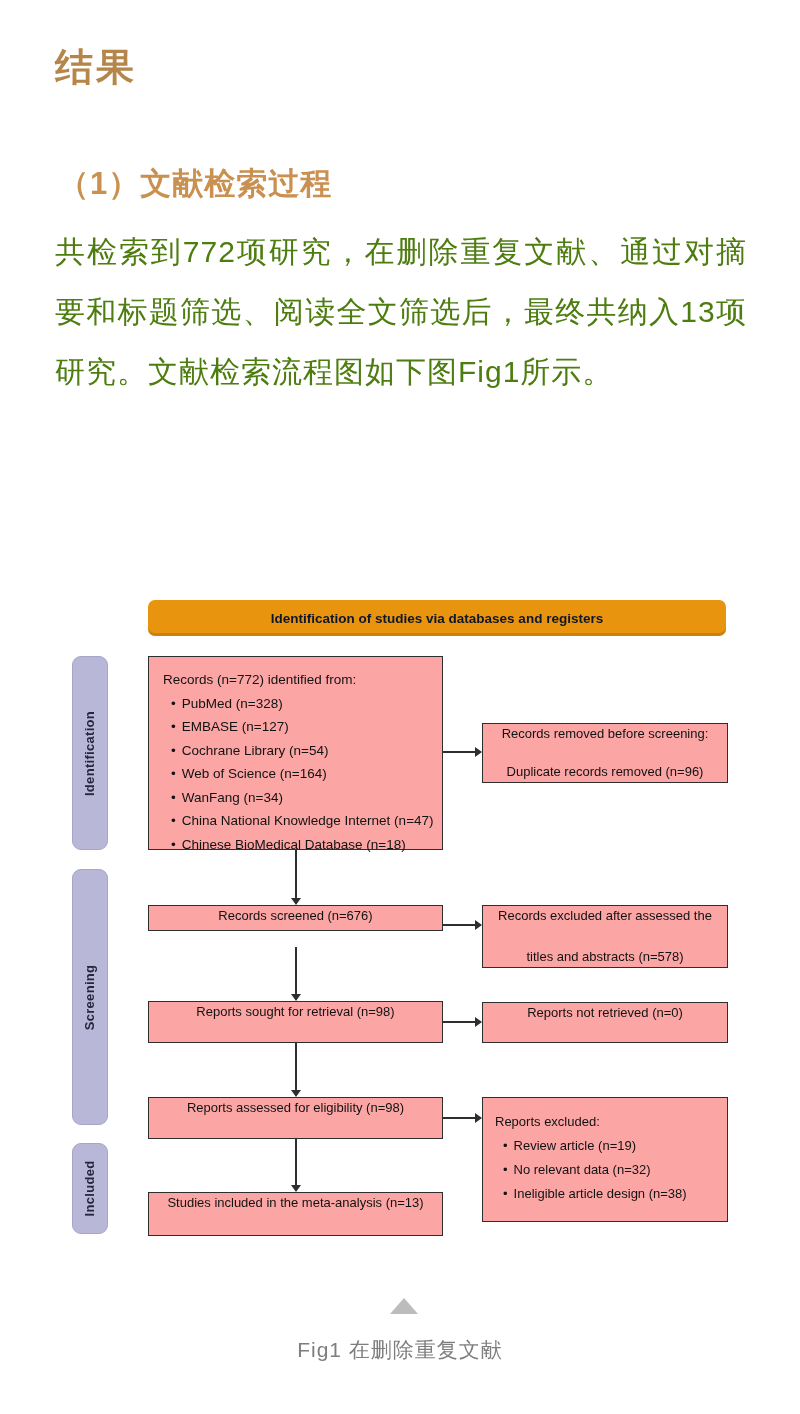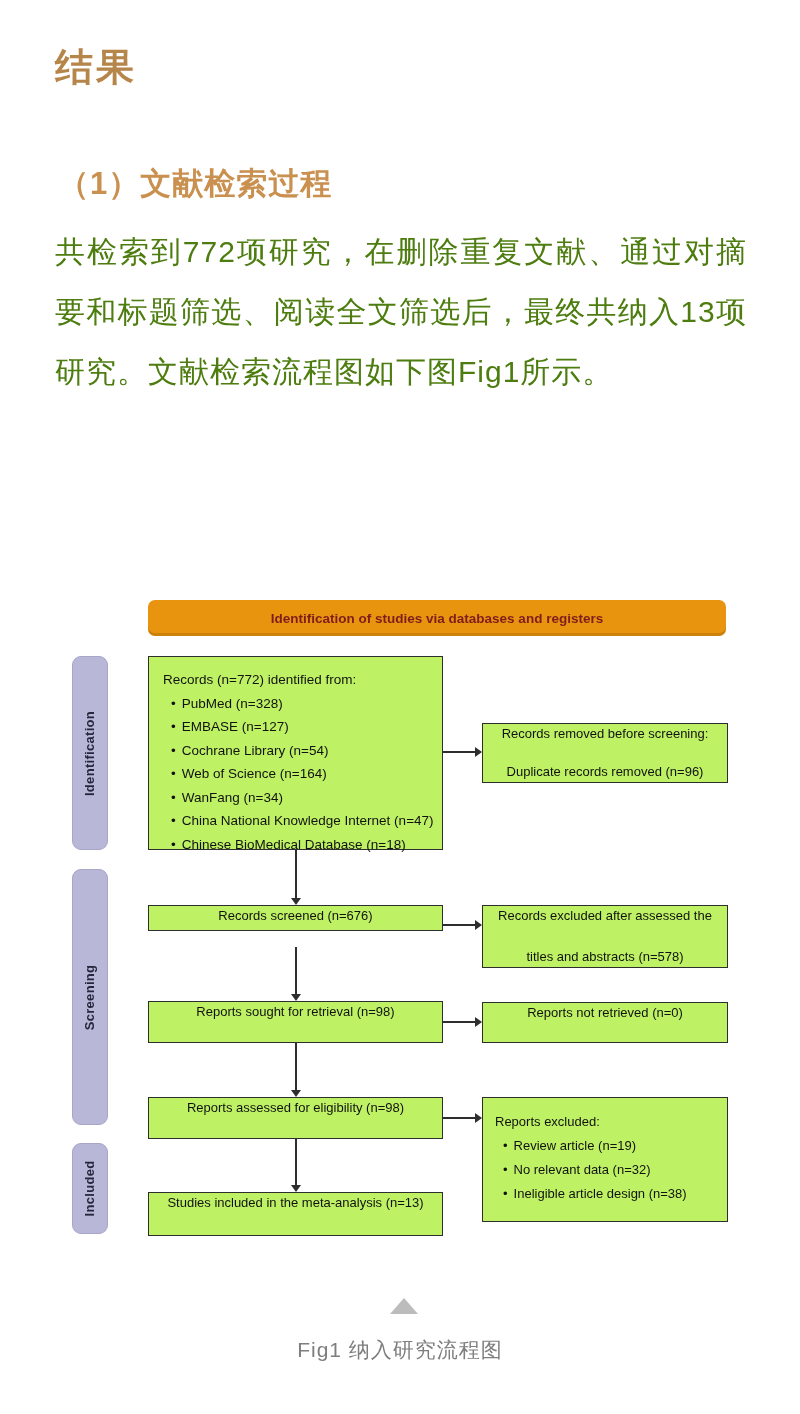--- a/index.html
+++ b/index.html
@@ -26,36 +26,36 @@
     font-size:30px; line-height:60px; letter-spacing:1px;
     color:#4d7c0f; text-align:justify;
   }
   
   .figure { position:absolute; left:0; top:0; width:800px; height:1414px; }
   .banner {
     position:absolute; left:148px; top:600px; width:578px; height:36px;
     background:#e8940f; border-radius:7px;
     box-shadow: inset 0 -3px 0 rgba(120,70,0,0.25);
     display:flex; align-items:center; justify-content:center;
-    font-size:13.5px; font-weight:700; color:#7f1d1d;
+    font-size:13.5px; font-weight:700; color:#0f172a;
   }
   .stage {
     position:absolute; left:72px; width:36px;
     background:#b9b7d8; border:1px solid #a7a5c8; border-radius:9px;
     display:flex; align-items:center; justify-content:center;
   }
   .stage span {
     transform:rotate(-90deg); white-space:nowrap;
     font-size:13px; font-weight:700; color:#26263c; letter-spacing:0.3px;
   }
   .stage-identification { top:656px; height:194px; }
   .stage-screening      { top:869px; height:256px; }
   .stage-included       { top:1143px; height:91px; }
   .fbox {
-    position:absolute; background:#bef264; border:1.6px solid #2e2e2e;
+    position:absolute; background:#fca5a5; border:1.6px solid #2e2e2e;
     color:#121212; font-size:13px;
   }
   .fbox.center { display:flex; flex-direction:column; align-items:center; justify-content:space-between; text-align:center; line-height:20px; }
   .box-records-identified { left:148px; top:656px; width:295px; height:194px; padding:11px 6px 0 14px; line-height:23.5px; font-size:13.5px; }
   .box-records-removed    { left:482px; top:723px; width:246px; height:60px; }
   .box-records-screened   { left:148px; top:905px; width:295px; height:26px; }
   .box-records-excluded   { left:482px; top:905px; width:246px; height:63px; }
   .box-reports-sought     { left:148px; top:1001px; width:295px; height:42px; }
   .box-reports-not-retrieved { left:482px; top:1002px; width:246px; height:41px; }
   .box-reports-assessed   { left:148px; top:1097px; width:295px; height:42px; }
@@ -178,15 +178,15 @@
     <div class="varrow arrow-v4"></div>
     <div class="harrow arrow-h1"></div>
     <div class="harrow arrow-h2"></div>
     <div class="harrow arrow-h3"></div>
     <div class="harrow arrow-h4"></div>
 
   </div>
 
   <div class="collapse-triangle"></div>
 
-  <div class="figure-caption">Fig1 纳入研究流程图</div>
+  <div class="figure-caption">Fig1 在删除重复文献</div>
 
 </div>
 
 </body></html>

